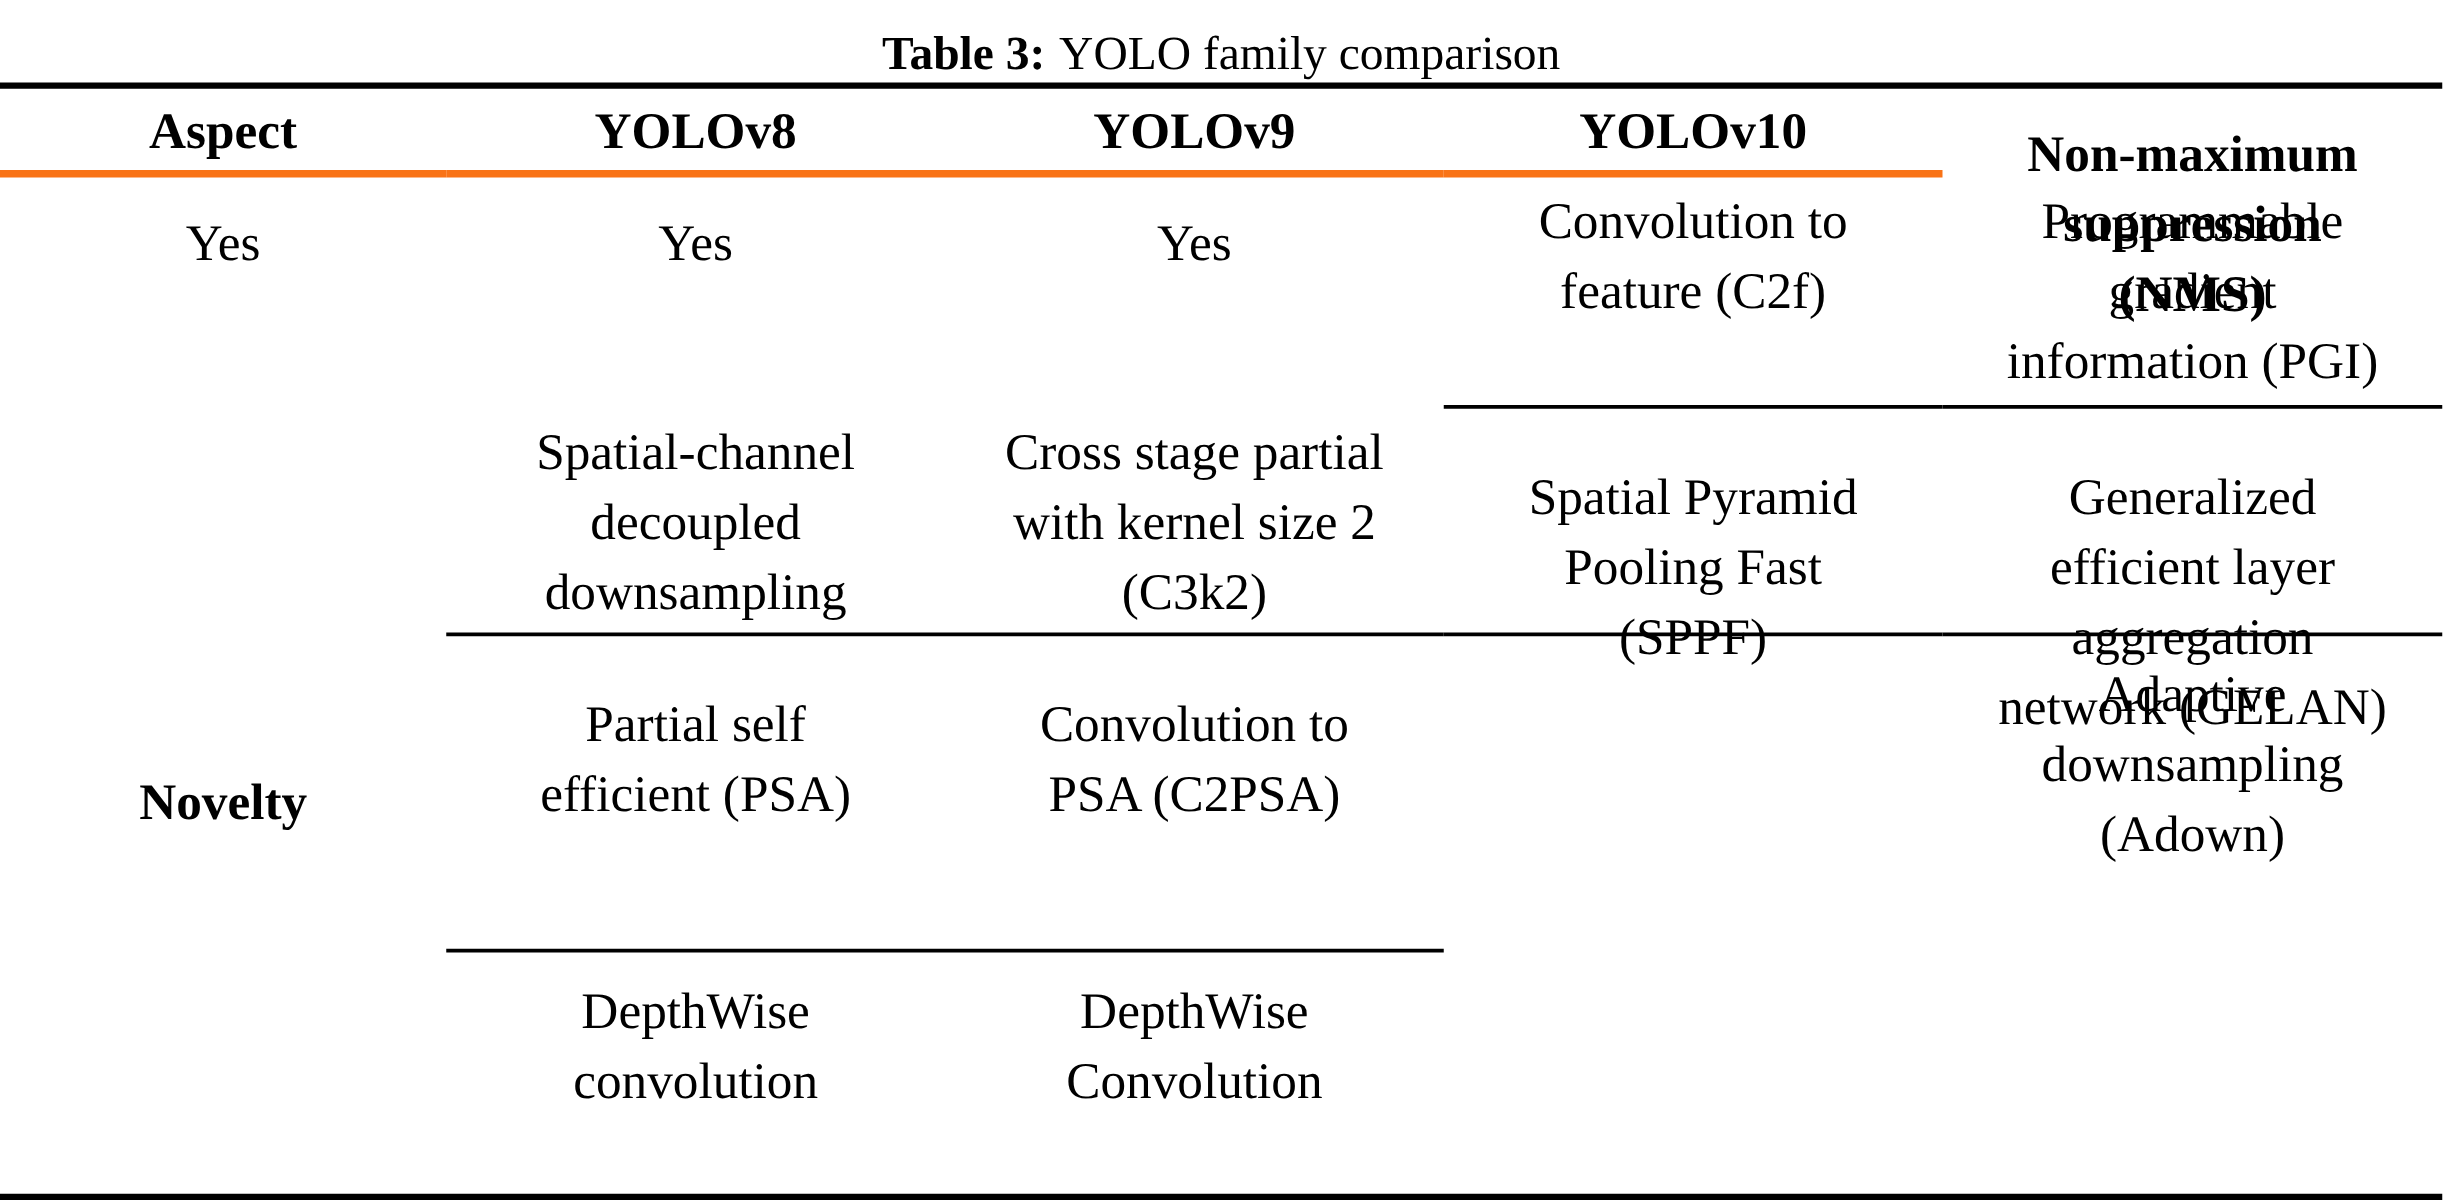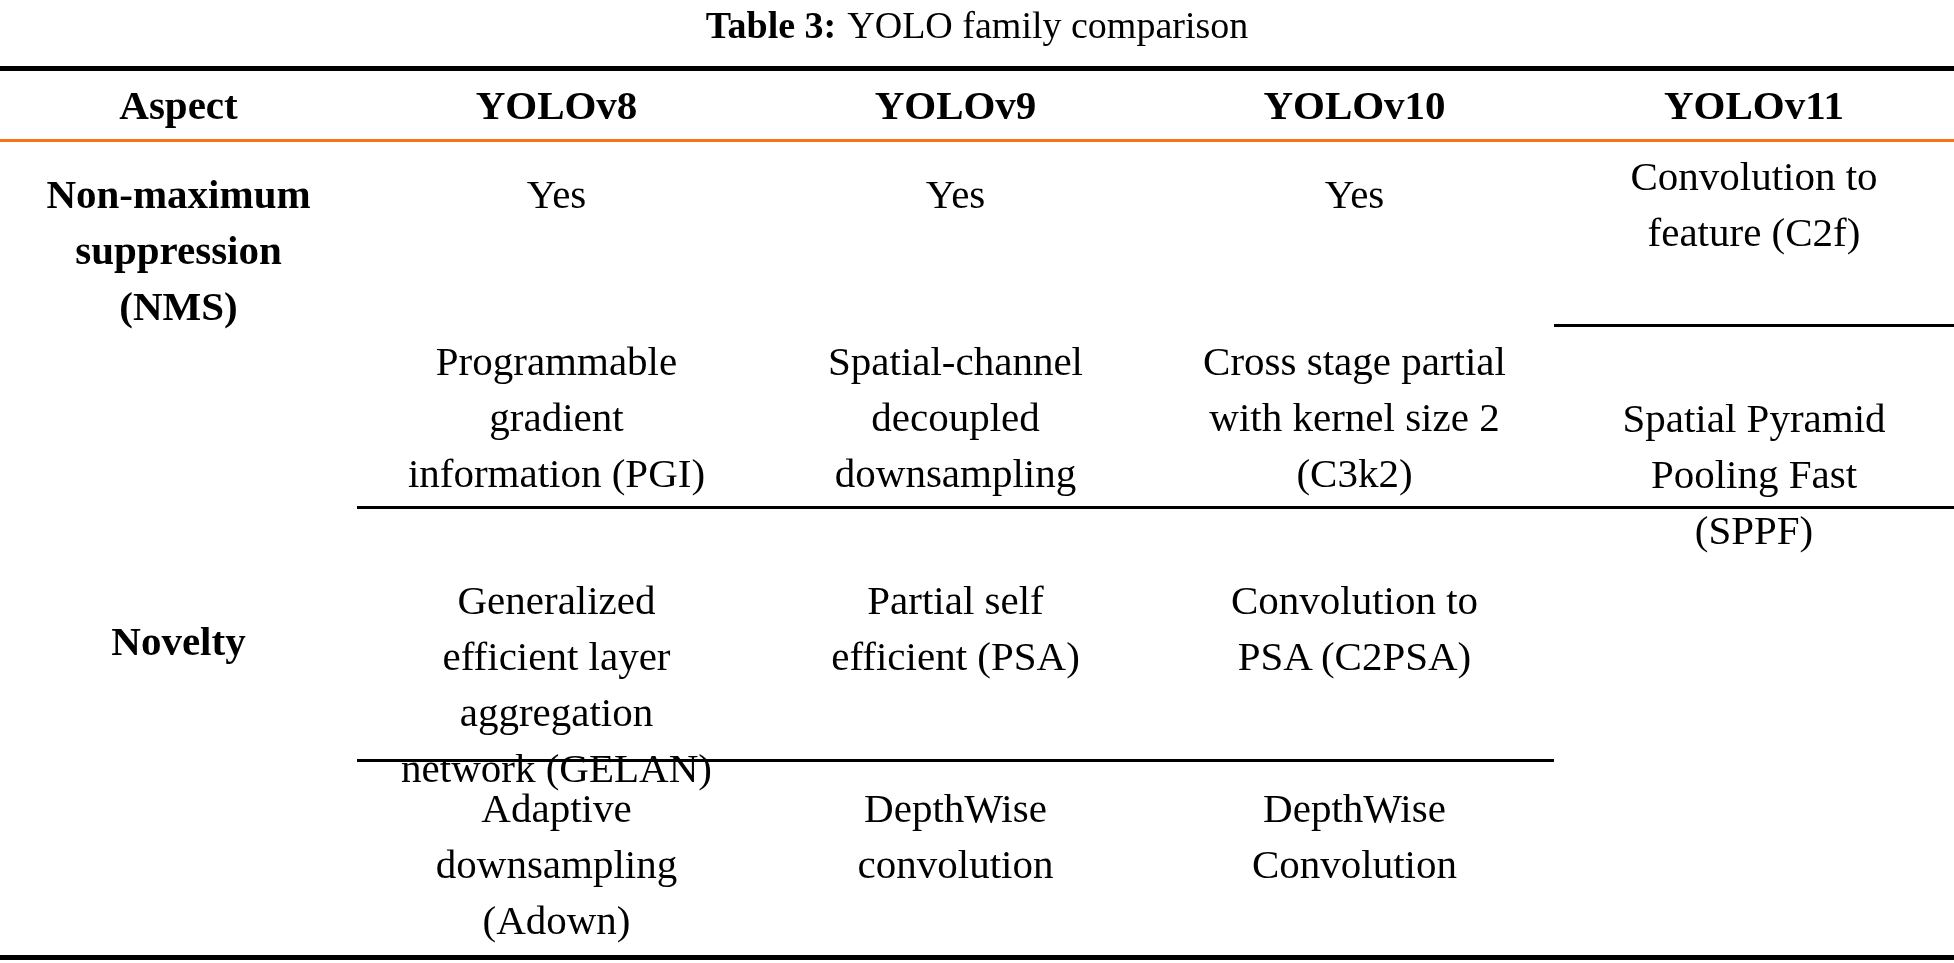--- a/index.html
+++ b/index.html
@@ -8,21 +8,21 @@
     height: 963px;
     background: #ffffff;
     color: #000000;
     font-family: "Liberation Serif", serif;
     overflow: hidden;
   }
   .caption {
     height: 64px;
     display: flex;
     justify-content: center;
-    align-items: flex-start;
+    align-items: flex-end;
     padding-top: 2px;
     font-size: 38px;
     line-height: 46px;
   }
   .caption-label {
     font-weight: bold;
     margin-right: 11px;
   }
   .yolo-table {
     width: 1954px;
@@ -37,28 +37,28 @@
     text-align: center;
     white-space: pre-line;
     font-size: 41px;
     line-height: 56px;
   }
   .th {
     font-weight: bold;
     display: flex;
     align-items: center;
     justify-content: center;
-    border-bottom: 3px solid #f97316;
+    border-bottom: 6px solid #f97316;
     white-space: normal;
   }
   .aspect { font-weight: bold; }
   .rule-b { border-bottom: 3px solid #000000; }
   .r-nms { padding-top: 24px; }
   .r-n1  { padding-top: 6px;  }
-  .r-n2  { padding-top: 42px; margin-top: 21px; }
+  .r-n2  { padding-top: 42px; }
   .r-n3  { padding-top: 18px; }
   .novelty-label {
     grid-column: 1;
     grid-row: 3 / span 3;
     display: flex;
     align-items: center;
     justify-content: center;
     font-weight: bold;
     font-size: 41px;
     white-space: normal;
@@ -72,21 +72,20 @@
   <span class="caption-label">Table 3:</span>
   <span>YOLO family comparison</span>
 </div>
 
 <div class="yolo-table">
 
   <div class="cell th">Aspect</div>
   <div class="cell th">YOLOv8</div>
   <div class="cell th">YOLOv9</div>
   <div class="cell th">YOLOv10</div>
-  <div class="cell th">YOLOv11</div>
 
   <div class="cell aspect r-nms">Non-maximum
 suppression
 (NMS)</div>
   <div class="cell r-nms">Yes</div>
   <div class="cell r-nms">Yes</div>
   <div class="cell r-nms">Yes</div>
 
   <div class="cell novelty-label">Novelty</div>
 

